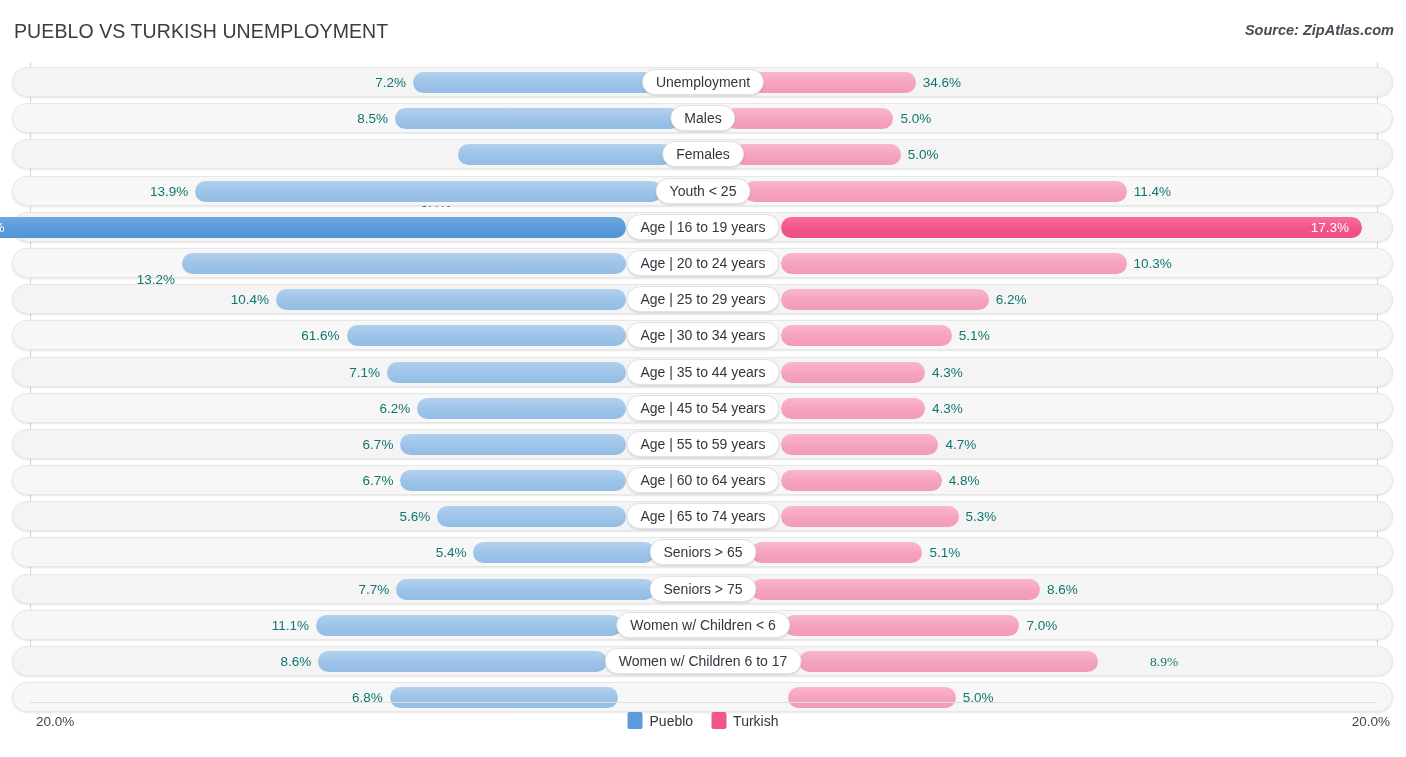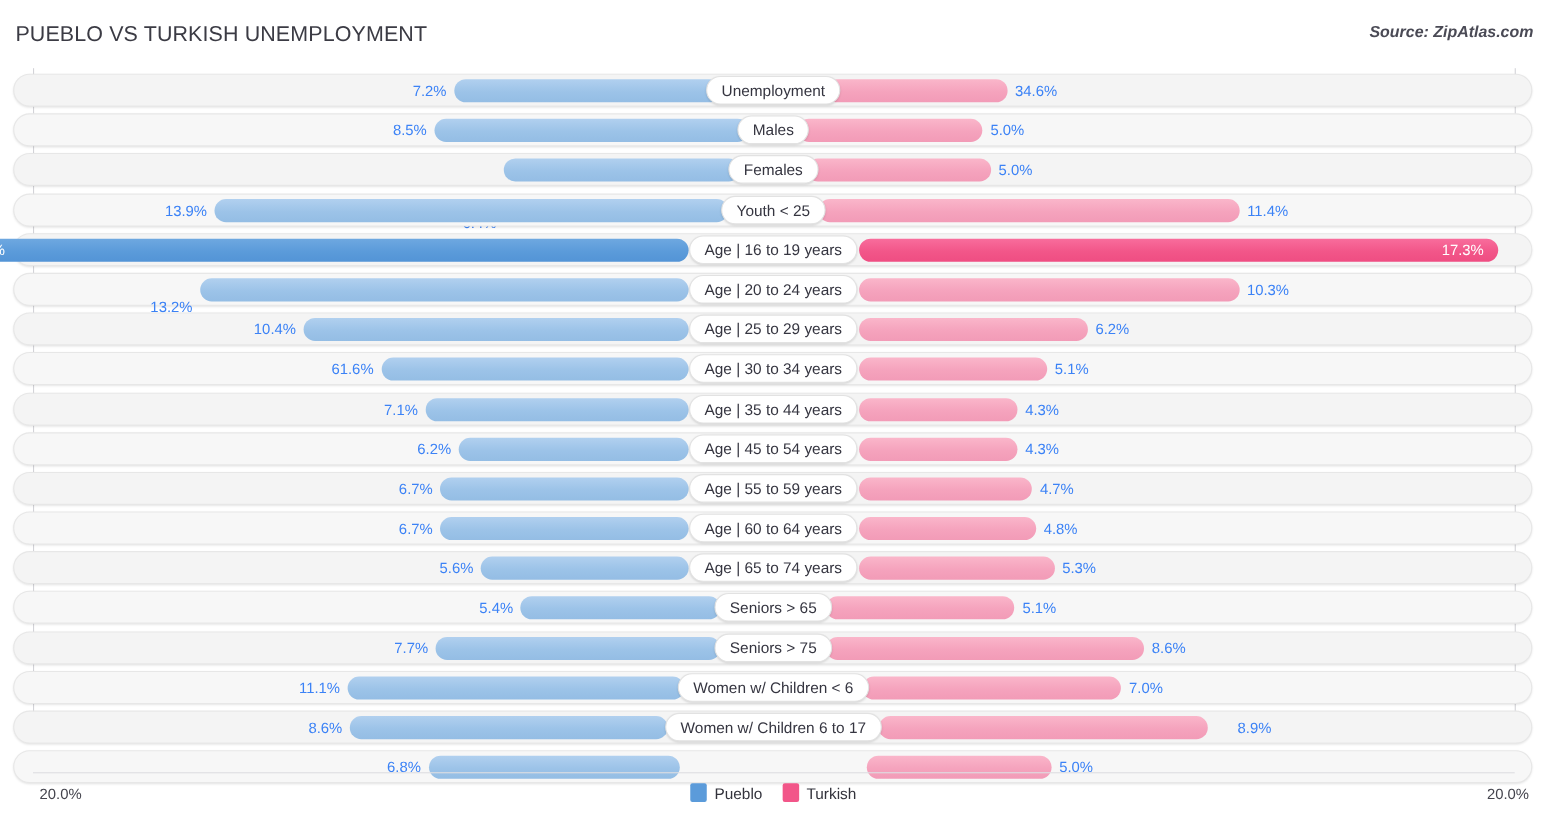--- a/index.html
+++ b/index.html
@@ -101,21 +101,21 @@
   .bar-left.dark   { background: linear-gradient(180deg,#6ea8e0 0%, #5b9bda 55%, #5394d6 100%); }
   .bar-right.light { background: linear-gradient(180deg,#fab6ca 0%, #f5a3bd 55%, #f29bb7 100%); }
   .bar-right.dark  { background: linear-gradient(180deg,#f86d9c 0%, #f25689 55%, #ef4d82 100%); }
 
   .val {
     position: absolute;
     top: 8px;
     height: 21px;
     line-height: 21px;
     font-size: 13.5px;
-    color: #3b82f6;
+    color: #0f766e;
     white-space: nowrap;
   }
   .val.inside {
     color: #ffffff;
   }
   .val-left  { text-align: right; }
   .val-right { text-align: left; }
 
   .cat-label {
     position: absolute;
@@ -358,21 +358,21 @@
             <div class="val val-right" style="left: 1026.38px; width: 60px;">7.0%</div>
           </div>
           <div class="cat-label">Women w/ Children &lt; 6</div>
         </div>
         <div class="row">
           <div class="track"></div>
           <div class="bars">
             <div class="bar bar-left light" style="right: 798.875px; width: 288.96px;"></div>
             <div class="val val-left" style="right: 1094.84px; width: 60px;">8.6%</div>
             <div class="bar bar-right light" style="left: 798.875px; width: 299.04px;"></div>
-            <div class="val val-right" style="left: 1125px; width: 60px;">8.9%</div>
+            <div class="val val-right" style="left: 1150px; width: 60px; font-family: Liberation Serif, serif;">8.9%</div>
           </div>
           <div class="cat-label">Women w/ Children 6 to 17</div>
         </div>
         <div class="row alt">
           <div class="track"></div>
           <div class="bars">
             <div class="bar bar-left light" style="right: 787.85px; width: 228.48px;"></div>
             <div class="val val-left" style="right: 1023.33px; width: 60px;">6.8%</div>
             <div class="bar bar-right light" style="left: 787.85px; width: 168px;"></div>
             <div class="val val-right" style="left: 962.85px; width: 60px;">5.0%</div>

